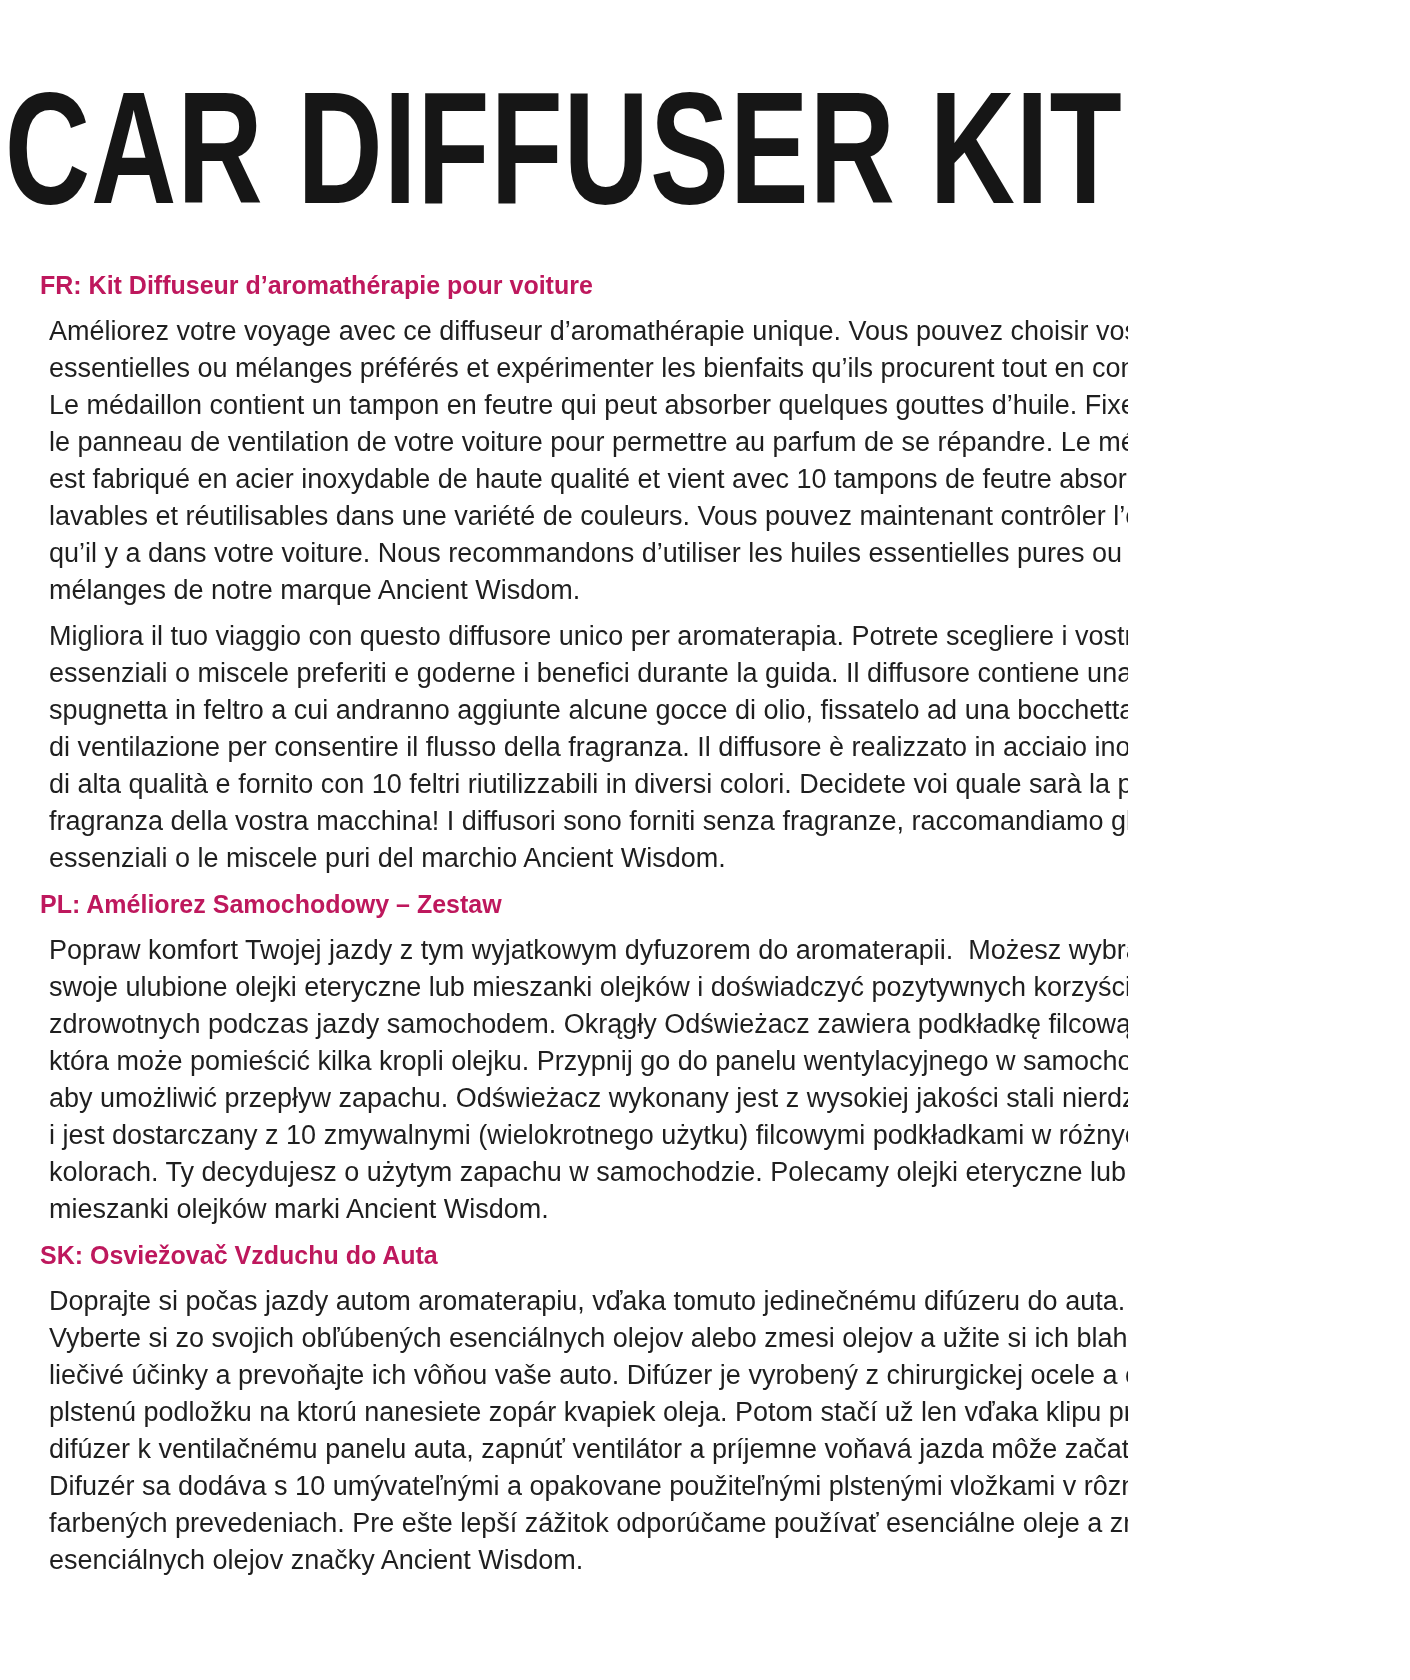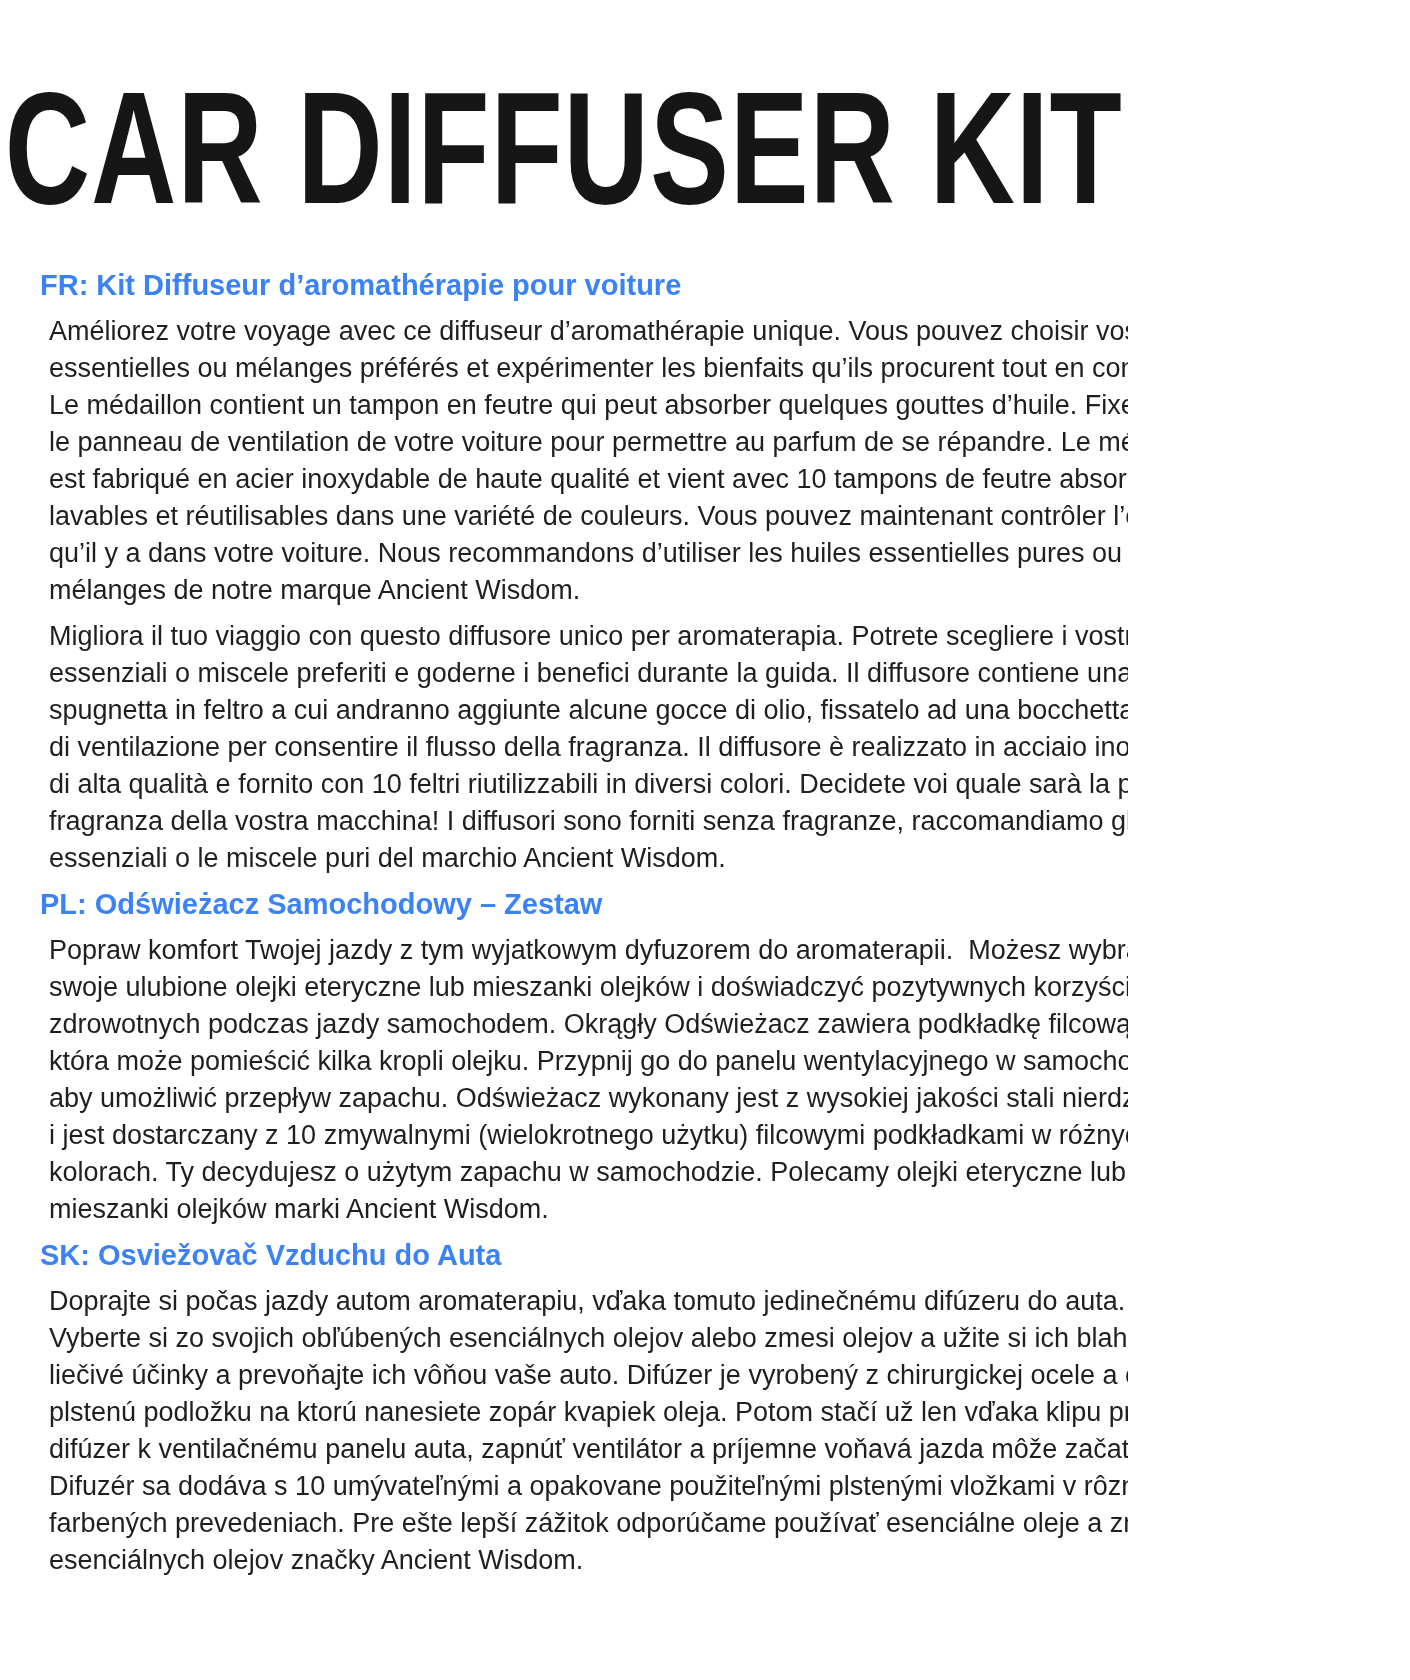--- a/index.html
+++ b/index.html
@@ -36,24 +36,24 @@
     width: 5px;
     height: 44px;
     background: #1a1a1a;
     border-radius: 2px;
     transform: rotate(3deg);
   }
   main { padding: 12px 30px 0 40px; }
   section { margin: 0 0 8px 0; }
   .heading {
     margin: 0;
-    font-size: 29px;
+    font-size: 25px;
     font-weight: bold;
     line-height: 37px;
-    color: #3b82f6;
+    color: #be185d;
   }
   .body-text {
     margin: 9px;
     font-size: 27px;
     line-height: 37px;
     white-space: pre;
     color: #1f1f1f;
   }
 </style>
 </head>
@@ -84,21 +84,21 @@
       <p class="body-text">Migliora il tuo viaggio con questo diffusore unico per aromaterapia. Potrete scegliere i vostri oli
 essenziali o miscele preferiti e goderne i benefici durante la guida. Il diffusore contiene una
 spugnetta in feltro a cui andranno aggiunte alcune gocce di olio, fissatelo ad una bocchetta
 di ventilazione per consentire il flusso della fragranza. Il diffusore è realizzato in acciaio inossidabile
 di alta qualità e fornito con 10 feltri riutilizzabili in diversi colori. Decidete voi quale sarà la prossima
 fragranza della vostra macchina! I diffusori sono forniti senza fragranze, raccomandiamo gli oli
 essenziali o le miscele puri del marchio Ancient Wisdom.</p>
     </section>
 
     <section>
-      <h2 class="heading">PL: Odświeżacz Samochodowy – Zestaw</h2>
+      <h2 class="heading">PL: Améliorez Samochodowy – Zestaw</h2>
       <p class="body-text">Popraw komfort Twojej jazdy z tym wyjatkowym dyfuzorem do aromaterapii.  Możesz wybrać
 swoje ulubione olejki eteryczne lub mieszanki olejków i doświadczyć pozytywnych korzyści
 zdrowotnych podczas jazdy samochodem. Okrągły Odświeżacz zawiera podkładkę filcową,
 która może pomieścić kilka kropli olejku. Przypnij go do panelu wentylacyjnego w samochodzie,
 aby umożliwić przepływ zapachu. Odświeżacz wykonany jest z wysokiej jakości stali nierdzewnej
 i jest dostarczany z 10 zmywalnymi (wielokrotnego użytku) filcowymi podkładkami w różnych
 kolorach. Ty decydujesz o użytym zapachu w samochodzie. Polecamy olejki eteryczne lub
 mieszanki olejków marki Ancient Wisdom.</p>
     </section>
 

